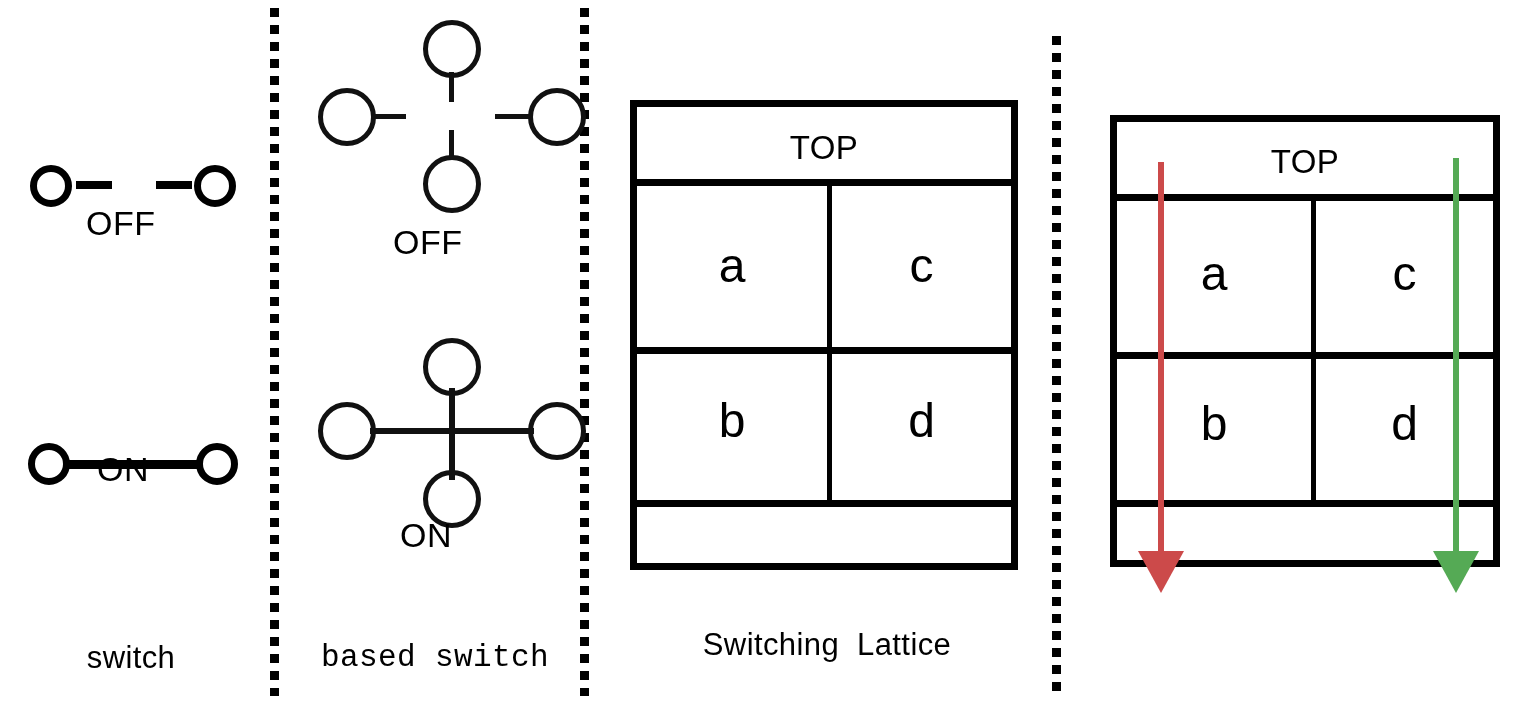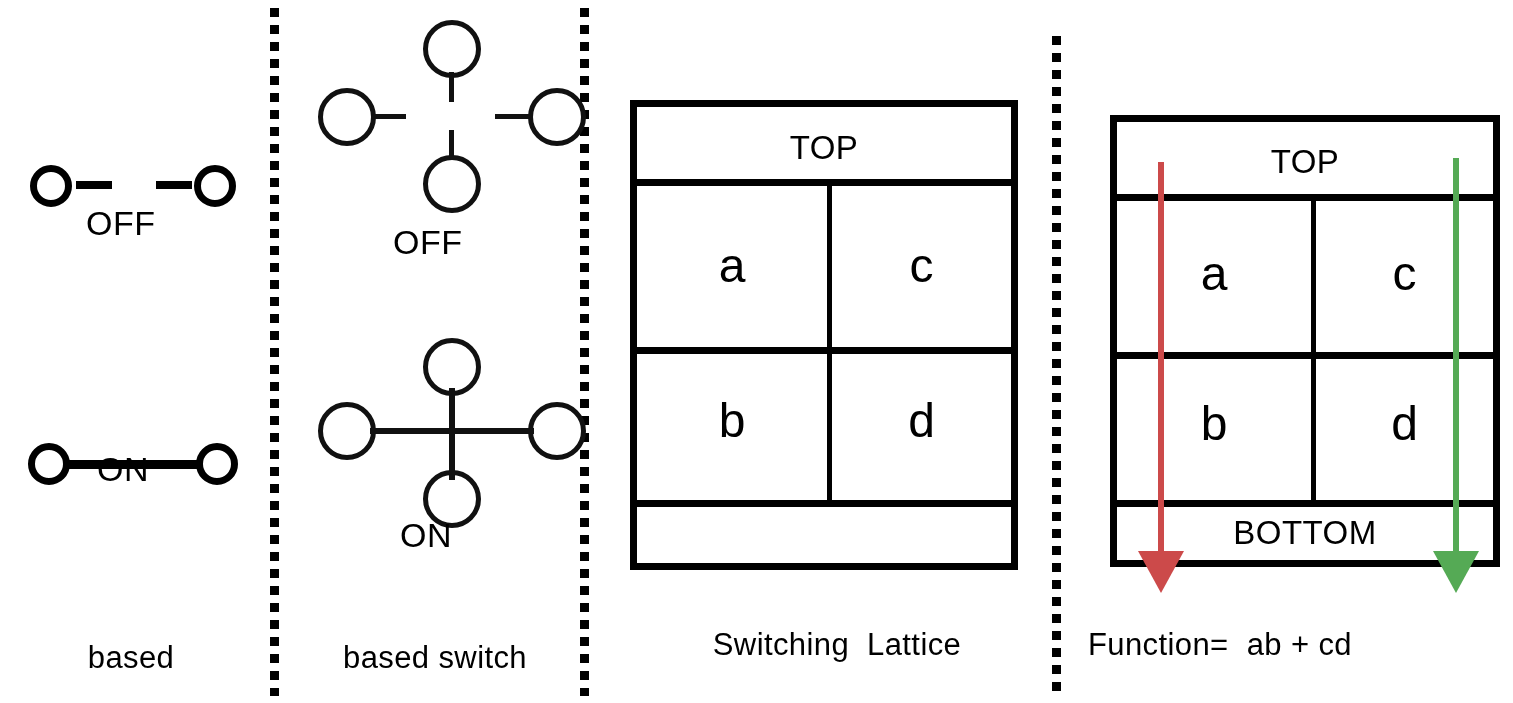--- a/index.html
+++ b/index.html
@@ -86,21 +86,21 @@
       <div class="sw-label" style="left:86px;top:206px;">OFF</div>
     </div>
 
     <div class="abs" style="left:0;top:400px;width:270px;height:130px;">
       <div class="node" style="left:28px;top:43px;width:42px;height:42px;"></div>
       <div class="wire" style="left:66px;top:60px;width:134px;height:9px;"></div>
       <div class="node" style="left:196px;top:43px;width:42px;height:42px;"></div>
       <div class="sw-label" style="left:97px;top:52px;">ON</div>
     </div>
 
-    <div class="cap" style="left:0;top:638px;width:262px;">based</div>
+    <div class="cap" style="left:0;top:638px;width:262px;">switch</div>
   </div>
 
   <div class="abs" style="left:290px;top:0;width:290px;height:703px;">
 
     <div class="abs" style="left:0;top:10px;width:290px;height:260px;">
       <div class="xnode" style="left:133px;top:10px;width:58px;height:58px;"></div>
       <div class="xwire" style="left:159px;top:62px;width:5px;height:30px;"></div>
 
       <div class="xnode" style="left:28px;top:78px;width:58px;height:58px;"></div>
       <div class="xwire" style="left:82px;top:104px;width:34px;height:5px;"></div>
@@ -119,21 +119,21 @@
       <div class="xnode" style="left:28px;top:72px;width:58px;height:58px;"></div>
       <div class="xnode" style="left:238px;top:72px;width:58px;height:58px;"></div>
       <div class="xnode" style="left:133px;top:140px;width:58px;height:58px;"></div>
 
       <div class="xwire" style="left:159px;top:58px;width:6px;height:92px;"></div>
       <div class="xwire" style="left:80px;top:98px;width:164px;height:6px;"></div>
 
       <div class="sw-label" style="left:110px;top:188px;">ON</div>
     </div>
 
-    <div class="cap" style="left:0;top:638px;width:290px;">based switch</div>
+    <div class="cap" style="left:0;top:638px;width:290px;font-family:Liberation Mono, monospace;">based switch</div>
   </div>
 
   <div class="abs" style="left:596px;top:0;width:450px;height:703px;">
 
     <div class="lattice" style="left:34px;top:100px;width:388px;height:470px;">
 
       <div class="hline" style="left:0;top:72px;width:374px;height:7px;"></div>
       <div class="hline" style="left:0;top:240px;width:374px;height:7px;"></div>
       <div class="hline" style="left:0;top:393px;width:374px;height:7px;"></div>
 
@@ -141,43 +141,41 @@
 
       <div class="railLabel" style="left:0;top:24px;width:374px;">TOP</div>
 
       <div class="cellLabel" style="left:0;top:135px;width:190px;">a</div>
       <div class="cellLabel" style="left:195px;top:135px;width:179px;">c</div>
       <div class="cellLabel" style="left:0;top:290px;width:190px;">b</div>
       <div class="cellLabel" style="left:195px;top:290px;width:179px;">d</div>
 
     </div>
 
-    <div class="cap" style="left:16px;top:625px;width:450px;">Switching  Lattice</div>
+    <div class="cap" style="left:6px;top:625px;width:450px;">Switching  Lattice</div>
   </div>
 
   <div class="abs" style="left:1076px;top:0;width:437px;height:703px;">
 
     <div class="lattice" style="left:34px;top:115px;width:390px;height:452px;">
       <div class="hline" style="left:0;top:72px;width:376px;height:7px;"></div>
       <div class="hline" style="left:0;top:230px;width:376px;height:7px;"></div>
       <div class="hline" style="left:0;top:378px;width:376px;height:7px;"></div>
       <div class="vline" style="left:194px;top:72px;width:5px;height:313px;"></div>
 
       <div class="railLabel" style="left:0;top:23px;width:376px;">TOP</div>
 
       <div class="cellLabel" style="left:0;top:128px;width:194px;">a</div>
       <div class="cellLabel" style="left:199px;top:128px;width:177px;">c</div>
       <div class="cellLabel" style="left:0;top:278px;width:194px;">b</div>
       <div class="cellLabel" style="left:199px;top:278px;width:177px;">d</div>
 
-      <div class="railLabel" style="left:0;top:394px;width:376px;">BOTTOM</div>
     </div>
 
     <div class="arrowLine" style="left:82px;top:162px;height:395px;background:#cc4a4a;"></div>
     <div class="arrowHead" style="left:62px;top:551px;border-top:42px solid #cc4a4a;"></div>
 
     <div class="arrowLine" style="left:377px;top:158px;height:399px;background:#55aa55;"></div>
     <div class="arrowHead" style="left:357px;top:551px;border-top:42px solid #55aa55;"></div>
 
-    <div class="cap" style="left:0;top:625px;width:420px;text-align:left;padding-left:12px;">Function=  ab + cd</div>
   </div>
 
 </div>
 
 </body></html>

